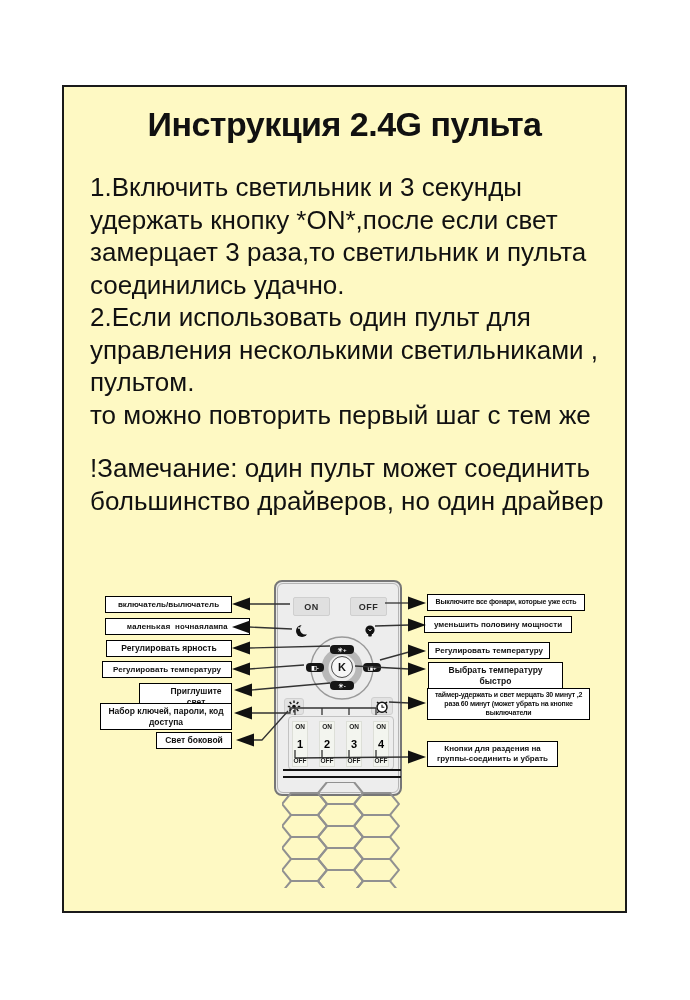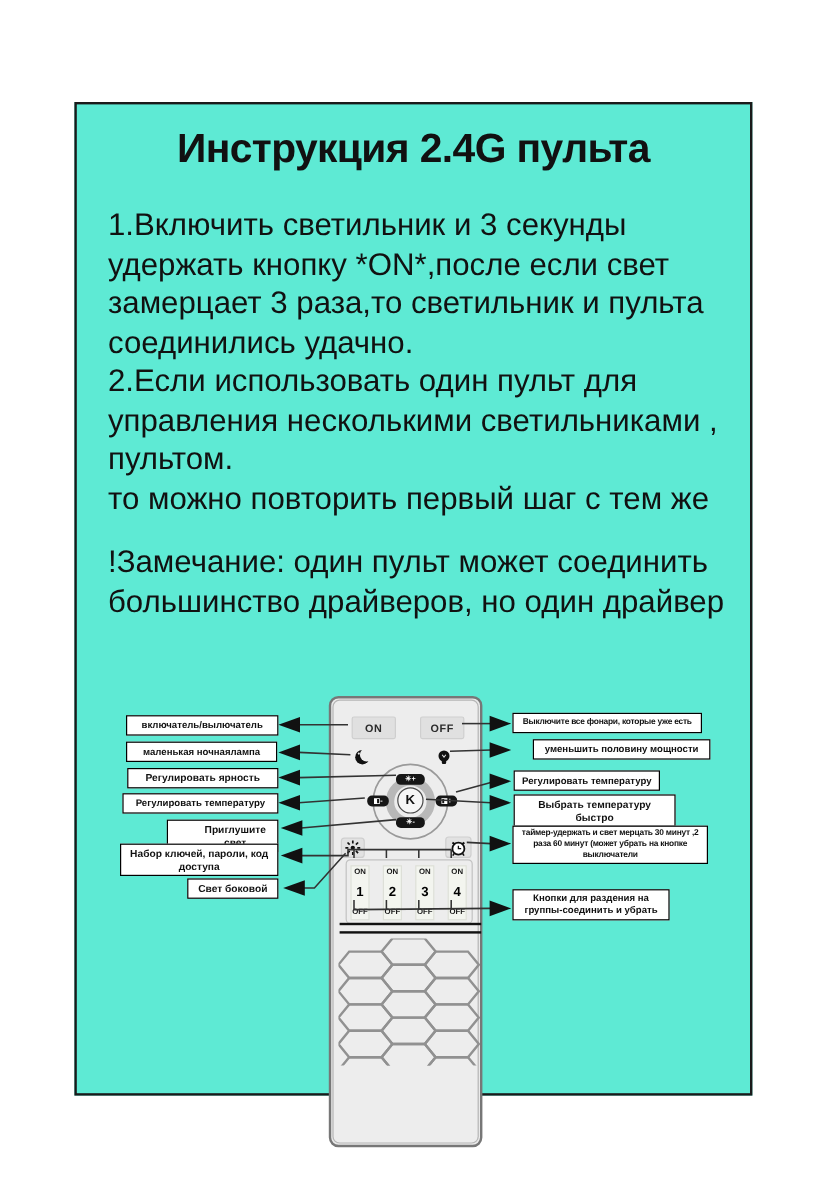--- a/index.html
+++ b/index.html
@@ -1,26 +1,26 @@
 <!DOCTYPE html>
 <html><head>
 <meta charset="utf-8">
 <style>
   html,body{margin:0;padding:0;background:#fff;}
   body{width:690px;height:1000px;position:relative;font-family:"Liberation Sans",sans-serif;color:#111;}
-  .frame{position:absolute;left:62px;top:85px;width:565px;height:828px;border:2.5px solid #1a1a1a;box-sizing:border-box;background:#5eead4;}
+  .frame{position:absolute;left:62px;top:85px;width:565px;height:828px;border:2.5px solid #1a1a1a;box-sizing:border-box;background:#fef9c3;}
   .title{position:absolute;left:0;top:18px;width:100%;text-align:center;font-size:34px;font-weight:bold;letter-spacing:-0.5px;margin:0;}
   .bodytext{position:absolute;left:26px;top:84px;font-size:26px;line-height:32.5px;white-space:nowrap;}
   .notetext{position:absolute;left:26px;top:365px;font-size:26px;line-height:32.5px;white-space:nowrap;}
   .lbl{position:absolute;border:1px solid #000;background:#fff;box-sizing:border-box;font-weight:bold;
        display:flex;align-items:center;justify-content:center;text-align:center;padding:2px 3px;min-height:17px;line-height:1.25;}
   .lbl.ml{justify-content:flex-start;text-align:center;}
   .s7{font-size:7px;letter-spacing:-0.2px;} .s8{font-size:8px;} .s85{font-size:8.5px;}
   
-  .remote{position:absolute;left:210px;top:493px;width:128px;height:376px;border:2px solid #777;border-radius:8px;background:#e9e9e9;box-sizing:border-box;}
+  .remote{position:absolute;left:210px;top:493px;width:128px;height:216px;border:2px solid #777;border-radius:8px;background:#e9e9e9;box-sizing:border-box;}
   .remote-inner{position:absolute;left:1px;top:1px;right:1px;bottom:1px;border:1px solid #b5b5b5;border-radius:6px;background:#ededed;}
   .rbtn{position:absolute;background:#e0e0e0;border:1px solid #cfcfcf;border-radius:2px;display:flex;align-items:center;justify-content:center;font-size:9px;font-weight:bold;color:#2b2b2b;letter-spacing:0.5px;}
   .pill{position:absolute;background:#161616;border-radius:4px;color:#fff;display:flex;align-items:center;justify-content:center;font-size:6px;font-weight:bold;line-height:1;}
   .kbtn{position:absolute;width:22px;height:22px;border-radius:50%;background:#f6f6f6;border:1.6px solid #4a4a4a;box-sizing:border-box;display:flex;align-items:center;justify-content:center;font-size:11px;font-weight:bold;color:#111;}
   .iconbtn{position:absolute;background:#e2e2e2;border:1px solid #cfcfcf;border-radius:3px;display:flex;align-items:center;justify-content:center;}
   .keypad{position:absolute;left:10px;top:132px;width:106px;height:54px;border:1px solid #c2c2c2;border-radius:4px;box-sizing:border-box;}
   .gcol{position:absolute;top:4px;width:16px;height:46px;background:#f3f5ef;border:1px solid #dddfd8;box-sizing:border-box;
         display:flex;flex-direction:column;align-items:center;justify-content:space-between;padding:2px 0;}
   .gon,.goff{font-size:6.5px;font-weight:bold;color:#1a1a1a;line-height:1;}
   .gnum{font-size:11px;font-weight:bold;color:#000;line-height:1;}
@@ -44,29 +44,29 @@
     <div>пультом.</div>
     <div>то можно повторить первый шаг с тем же</div>
   </div>
 
   <div class="notetext">
     <div>!Замечание: один пульт может соединить</div>
     <div>большинство драйверов, но один драйвер</div>
   </div>
 
   <div class="lbl s8" style="left:41px;top:509px;width:127px;">включатель/вылючатель</div>
-  <div class="lbl s8" style="left:41px;top:531px;width:126px;">маленькая ночнаялампа</div>
+  <div class="lbl s8" style="left:41px;top:531px;width:145px;font-family:Liberation Mono, monospace;">маленькая ночнаялампа</div>
   <div class="lbl s85" style="left:42px;top:553px;width:126px;">Регулировать ярность</div>
   <div class="lbl s8" style="left:38px;top:574px;width:130px;">Регулировать температуру</div>
   <div class="lbl s85" style="left:75px;top:596px;width:93px;padding-left:24px;">Приглушите свет</div>
   <div class="lbl s85 ml" style="left:36px;top:616px;width:132px;">Набор ключей, пароли, код доступа</div>
   <div class="lbl s85" style="left:92px;top:645px;width:76px;">Свет боковой</div>
 
   <div class="lbl s7" style="left:363px;top:507px;width:158px;">Выключите все фонари, которые уже есть</div>
-  <div class="lbl s8" style="left:380px;top:529px;width:148px;">уменьшить половину мощности</div>
+  <div class="lbl s8" style="left:360px;top:529px;width:148px;">уменьшить половину мощности</div>
   <div class="lbl s8" style="left:364px;top:555px;width:122px;">Регулировать температуру</div>
   <div class="lbl s85" style="left:364px;top:575px;width:135px;">Выбрать температуру быстро</div>
   <div class="lbl s7 ml" style="left:363px;top:601px;width:163px;">таймер-удержать и свет мерцать 30 минут ,2 раза 60 минут (может убрать на кнопке выключатели</div>
   <div class="lbl s8 ml" style="left:363px;top:654px;width:131px;">Кнопки для раздения на группы-соединить и убрать</div>
 
   <div class="remote">
     <div class="remote-inner">
 
       <div class="rbtn" style="left:15px;top:13px;width:35px;height:17px;">ON</div>
       <div class="rbtn" style="left:72px;top:13px;width:35px;height:17px;">OFF</div>

